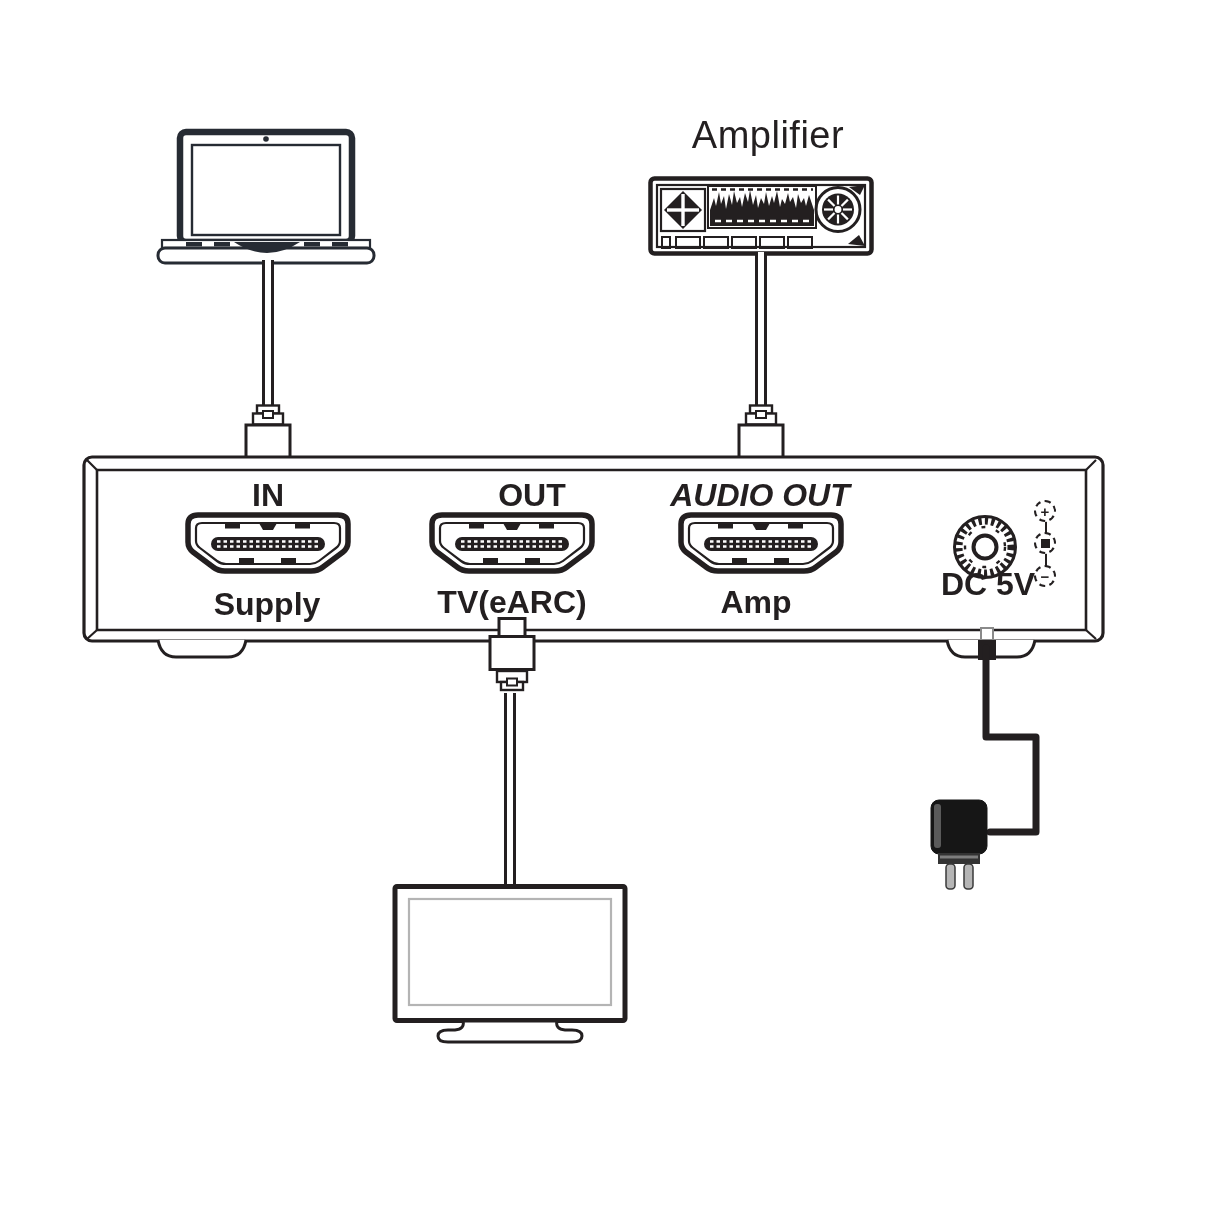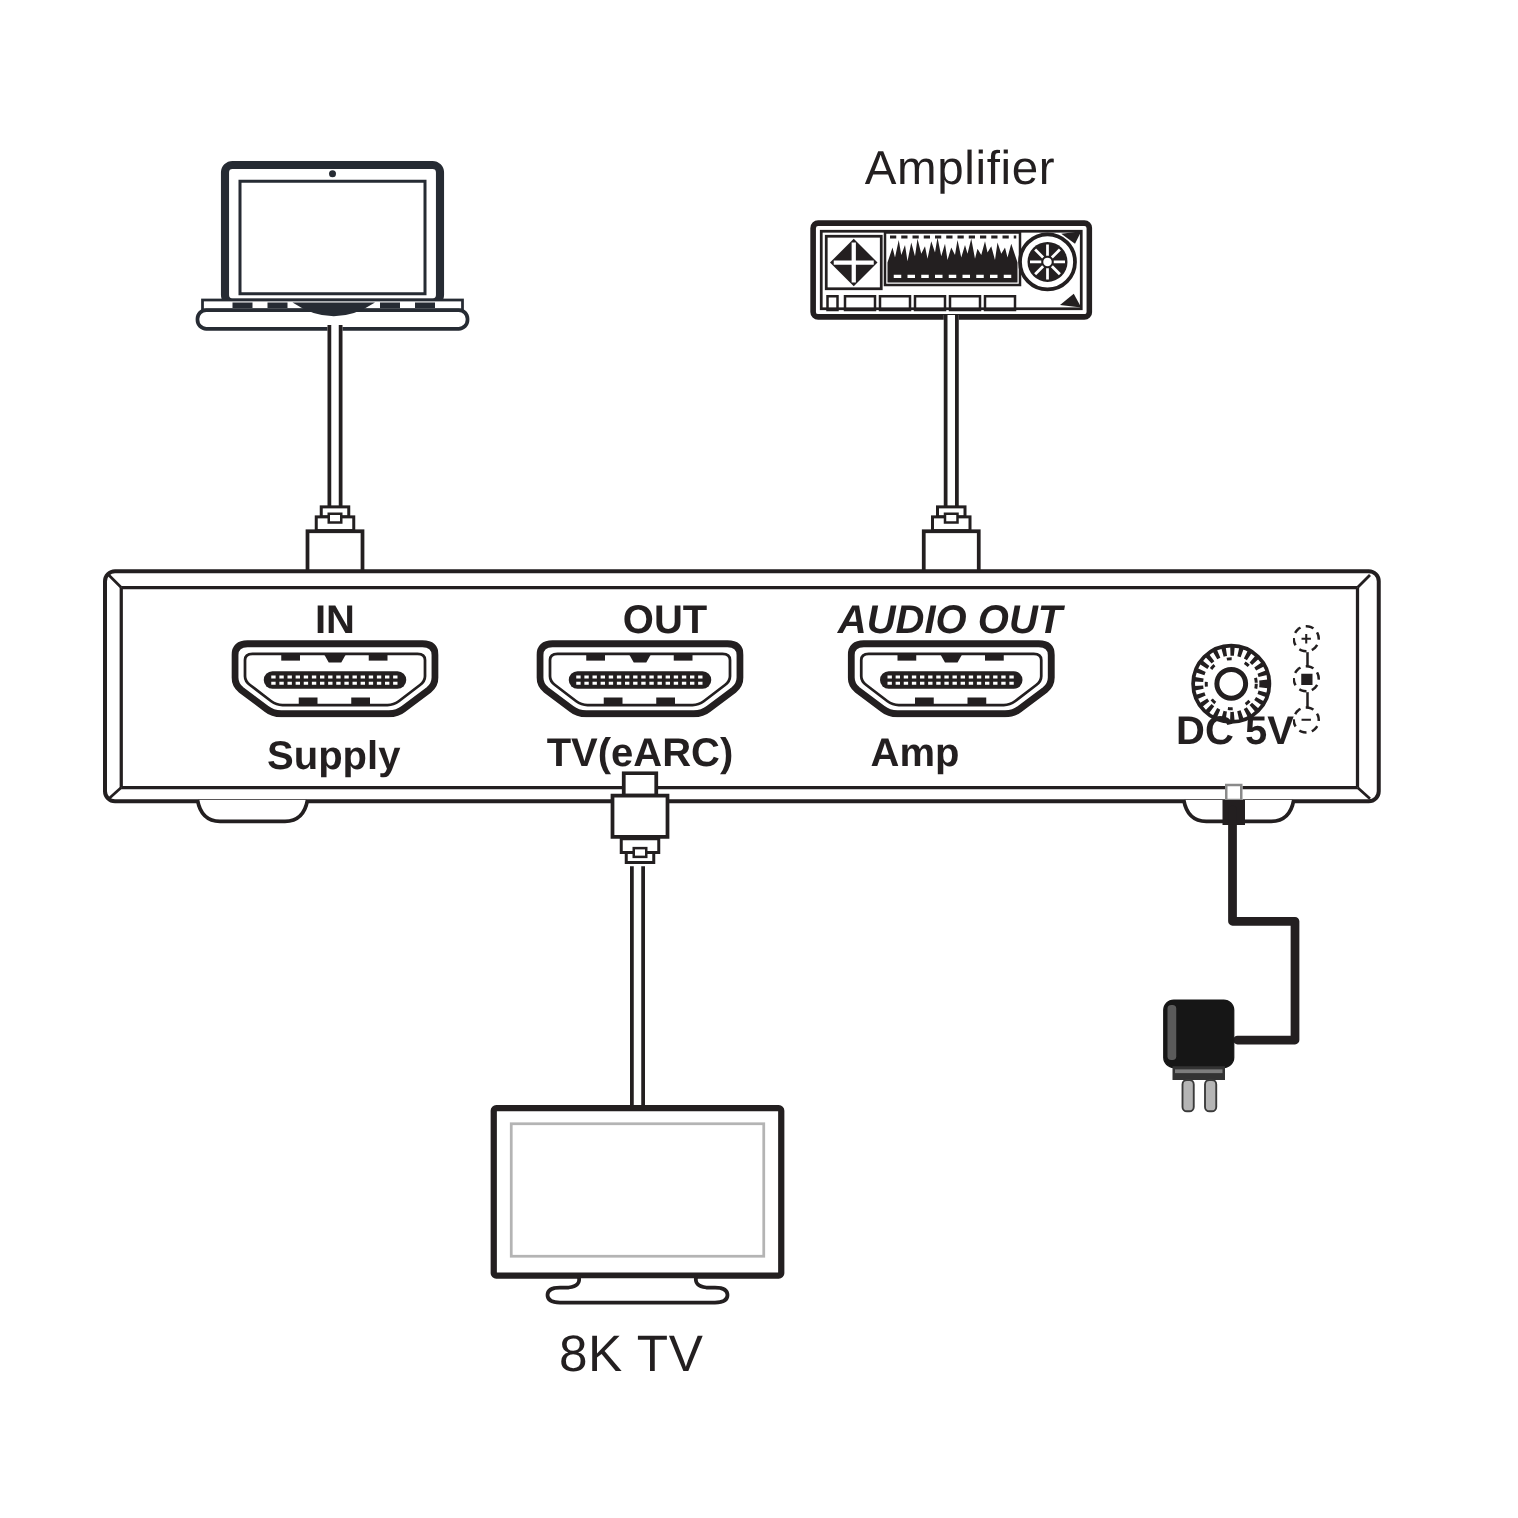--- a/index.html
+++ b/index.html
@@ -162,41 +162,40 @@
   </div>
   <div class="pol-circle" style="left:1034px;top:565px;">
     <span>−</span>
   </div>
 
   <div class="lbl port-label" style="left:168px;top:477px;width:200px;">IN</div>
   <div class="lbl port-label" style="left:432px;top:477px;width:200px;">OUT</div>
   <div class="lbl port-label" style="left:660px;top:477px;width:200px;font-style:italic;">AUDIO OUT</div>
   <div class="lbl port-label" style="left:167px;top:586px;width:200px;">Supply</div>
   <div class="lbl port-label" style="left:412px;top:584px;width:200px;">TV(eARC)</div>
-  <div class="lbl port-label" style="left:632px;top:584px;width:200px;">Amp</div>
+  <div class="lbl port-label" style="left:656px;top:584px;width:200px;">Amp</div>
   <div class="lbl port-label" style="left:888px;top:566px;width:200px;">DC 5V</div>
 
   <svg class="abs" style="left:487px;top:617px;" width="50" height="78" viewBox="0 0 50 78">
     <rect x="12" y="1.5" width="26" height="18" fill="#fff" stroke="#231f20" stroke-width="3"></rect>
     <rect x="3" y="19.5" width="44" height="33" fill="#fff" stroke="#231f20" stroke-width="3"></rect>
     <rect x="10" y="54" width="30" height="11" fill="#fff" stroke="#231f20" stroke-width="2.4"></rect>
     <rect x="14" y="65" width="22" height="8" fill="#fff" stroke="#231f20" stroke-width="2.4"></rect>
     <rect x="20" y="61.5" width="10" height="7" fill="#fff" stroke="#231f20" stroke-width="2"></rect>
   </svg>
 
   <div class="cable-v" style="left:504px;top:693px;height:194px;"></div>
 
   <svg class="abs" style="left:390px;top:883px;" width="240" height="164" viewBox="0 0 240 164">
     <rect x="5" y="3.5" width="230" height="134" rx="2" fill="#fff" stroke="#231f20" stroke-width="5"></rect>
     <rect x="19" y="16" width="202" height="106" fill="none" stroke="#b4b4b4" stroke-width="2.2"></rect>
     <path d="M73,138 Q75,146 65,147 L58,147 Q48,147 48,153 Q48,159 58,159 L182,159 Q192,159 192,153 Q192,147 182,147 L175,147 Q165,146 167,138 Z" fill="#fff" stroke="#231f20" stroke-width="3" stroke-linejoin="round"></path>
   </svg>
 
   <div class="lbl device-label" style="left:355px;top:1058px;width:300px;font-size:41px;line-height:50px;">
-    <div>8K TV</div>
   </div>
 
   <div class="abs" style="left:980px;top:627px;width:14px;height:14px;border:2px solid #8a8a8a;background:#fff;box-sizing:border-box;"></div>
   <div class="abs" style="left:978px;top:640px;width:18px;height:20px;background:#231f20;"></div>
 
   <svg class="abs" style="left:920px;top:640px;" width="140" height="200" viewBox="0 0 140 200">
     <polyline points="66,8 66,97 116,97 116,192 70,192" fill="none" stroke="#231f20" stroke-width="7" stroke-linejoin="round" stroke-linecap="round"></polyline>
   </svg>
 
   <svg class="abs" style="left:925px;top:790px;" width="70" height="105" viewBox="0 0 70 105">

